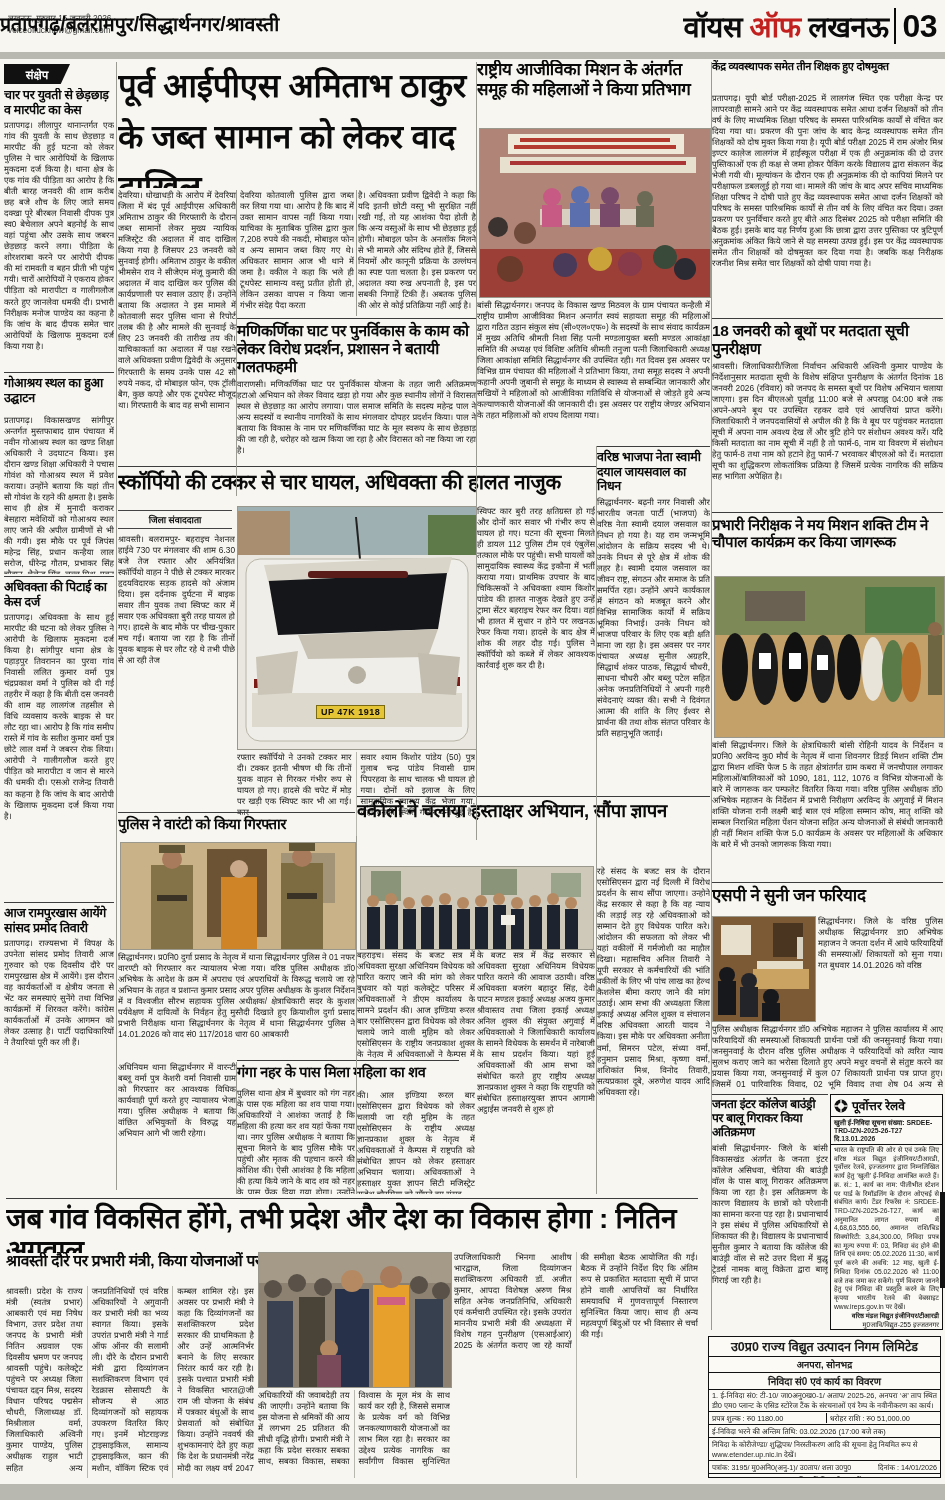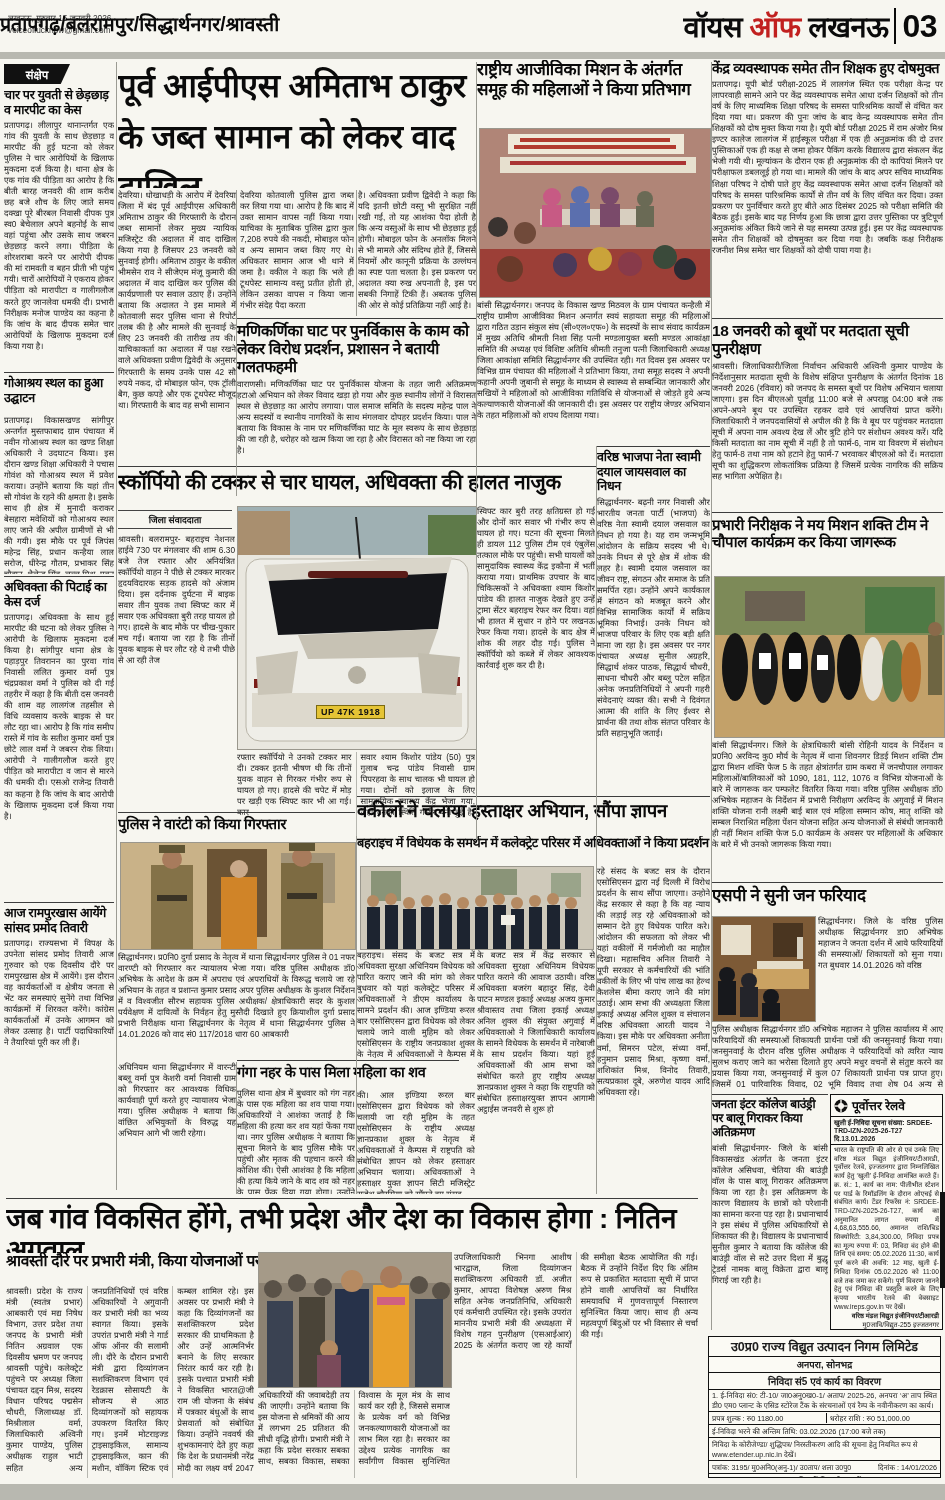--- a/index.html
+++ b/index.html
@@ -116,21 +116,21 @@
         <circle cx="85" cy="136" r="12" fill="#4a3a5a"></circle>
       <circle cx="30" cy="140" r="13" fill="#6a3a2a"></circle>
         <circle cx="205" cy="140" r="11" fill="#2a2a33"></circle>
     </svg>
   </figure>
   <div class="blk" style="left:477px;top:300px;width:233px;height:164px">
     <p class="jbody">बांसी सिद्धार्थनगर। जनपद के विकास खण्ड मिठवल के ग्राम पंचायत कन्हैली में राष्ट्रीय ग्रामीण आजीविका मिशन अन्तर्गत स्वयं सहायता समूह की महिलाओं द्वारा गठित उड़ान संकुल संघ (सी०एल०एफ०) के सदस्यों के साथ संवाद कार्यक्रम में मुख्य अतिथि श्रीमती निशा सिंह पत्नी मण्डलायुक्त बस्ती मण्डल आकांक्षा समिति की अध्यक्ष एवं विशिष्ट अतिथि श्रीमती तनुजा पत्नी जिलाधिकारी अध्यक्ष जिला आकांक्षा समिति सिद्धार्थनगर की उपस्थित रही। गत दिवस इस अवसर पर विभिन्न ग्राम पंचायत की महिलाओं ने प्रतिभाग किया, तथा समूह सदस्य ने अपनी कहानी अपनी जुबानी से समूह के माध्यम से स्वास्थ्य से सम्बन्धित जानकारी और सखियों ने महिलाओं को आजीविका गतिविधि से योजनाओं से जोड़ते हुये अन्य कल्याणकारी योजनाओं की जानकारी दी। इस अवसर पर राष्ट्रीय जेण्डर अभियान के तहत महिलाओं को शपथ दिलाया गया।</p>
   </div>
 
   <section class="blk" style="left:712px;top:60px;width:231px;height:256px">
-    <h2 class="hl" style="font-size:14px;margin-bottom:3px">केंद्र व्यवस्थापक समेत तीन शिक्षक हुए दोषमुक्त</h2>
+    <h2 class="hl" style="font-size:11px;margin-bottom:20px">केंद्र व्यवस्थापक समेत तीन शिक्षक हुए दोषमुक्त</h2>
     <p class="jbody">प्रतापगढ़। यूपी बोर्ड परीक्षा-2025 में लालगंज स्थित एक परीक्षा केन्द्र पर लापरवाही सामने आने पर केंद्र व्यवस्थापक समेत आधा दर्जन शिक्षकों को तीन वर्ष के लिए माध्यमिक शिक्षा परिषद के समस्त पारिश्रमिक कार्यों से वंचित कर दिया गया था। प्रकरण की पुनः जांच के बाद केन्द्र व्यवस्थापक समेत तीन शिक्षकों को दोष मुक्त किया गया है। यूपी बोर्ड परीक्षा 2025 में राम अंजोर मिश्र इण्टर काले़ज लालगंज में हाईस्कूल परीक्षा में एक ही अनुक्रमांक की दो उत्तर पुस्तिकाओं एक ही कक्ष से जमा होकर पैकिंग करके विद्यालय द्वारा संकलन केंद्र भेजी गयी थी। मूल्यांकन के दौरान एक ही अनुक्रमांक की दो कापियां मिलने पर परीक्षाफल डबललूई हो गया था। मामले की जांच के बाद अपर सचिव माध्यमिक शिक्षा परिषद ने दोषी पाते हुए केंद्र व्यवस्थापक समेत आधा दर्जन शिक्षकों को परिषद के समस्त पारिश्रमिक कार्यों से तीन वर्ष के लिए वंचित कर दिया। उक्त प्रकरण पर पुनर्विचार करते हुए बीते आठ दिसंबर 2025 को परीक्षा समिति की बैठक हुई। इसके बाद यह निर्णय हुआ कि छात्रा द्वारा उत्तर पुस्तिका पर त्रुटिपूर्ण अनुक्रमांक अंकित किये जाने से यह समस्या उत्पन्न हुई। इस पर केंद्र व्यवस्थापक समेत तीन शिक्षकों को दोषमुक्त कर दिया गया है। जबकि कक्ष निरीक्षक रजनीश मिश्र समेत चार शिक्षकों को दोषी पाया गया है।</p>
   </section>
   <section class="blk" style="left:712px;top:318px;width:231px;height:194px">
     <h2 class="hl rt" style="font-size:15.5px;margin-bottom:3px">18 जनवरी को बूथों पर मतदाता सूची पुनरीक्षण</h2>
     <p class="jbody">श्रावस्ती। जिलाधिकारी/जिला निर्वाचन अधिकारी अश्विनी कुमार पाण्डेय के निर्देशानुसार मतदाता सूची के विशेष संक्षिप्त पुनरीक्षण के अंतर्गत दिनांक 18 जनवरी 2026 (रविवार) को जनपद के समस्त बूथों पर विशेष अभियान चलाया जाएगा। इस दिन बीएलओ पूर्वाह्न 11:00 बजे से अपराह्न 04:00 बजे तक अपने-अपने बूथ पर उपस्थित रहकर दावे एवं आपत्तियां प्राप्त करेंगे। जिलाधिकारी ने जनपदवासियों से अपील की है कि वे बूथ पर पहुंचकर मतदाता सूची में अपना नाम अवश्य देख लें और त्रुटि होने पर संशोधन अवश्य करें। यदि किसी मतदाता का नाम सूची में नहीं है तो फार्म-6, नाम या विवरण में संशोधन हेतु फार्म-8 तथा नाम को हटाने हेतु फार्म-7 भरवाकर बीएलओ को दें। मतदाता सूची का शुद्धिकरण लोकतांत्रिक प्रक्रिया है जिसमें प्रत्येक नागरिक की सक्रिय सह भागिता अपेक्षित है।</p>
   </section>
 
   <section class="blk" style="left:712px;top:512px;width:231px;height:62px">
     <h2 class="hl rt" style="font-size:15px">प्रभारी निरीक्षक ने मय मिशन शक्ति टीम ने चौपाल कार्यक्रम कर किया जागरूक</h2>
   </section>
@@ -222,23 +222,20 @@
   </figure>
   <div class="blk" style="left:118px;top:952px;width:237px;height:106px">
     <p class="jbody">सिद्धार्थनगर। प्र0नि0 दुर्गा प्रसाद के नेतृत्व में थाना सिद्धार्थनगर पुलिस ने 01 नफर वारण्टी को गिरफ्तार कर न्यायालय भेजा गया। वरिष्ठ पुलिस अधीक्षक डॉ0 अभिषेक के आदेश के क्रम में अपराध एवं अपराधियों के विरूद्ध चलाये जा रहे अभियान के तहत व प्रशान्त कुमार प्रसाद अपर पुलिस अधीक्षक के कुशल निर्देशन में व विश्वजीत सौरभ सहायक पुलिस अधीक्षक/ क्षेत्राधिकारी सदर के कुशल पर्यवेक्षण में दायित्वों के निर्वहन हेतु मुस्तैदी दिखाते हुए क्रियाशील दुर्गा प्रसाद प्रभारी निरीक्षक थाना सिद्धार्थनगर के नेतृत्व में थाना सिद्धार्थनगर पुलिस ने 14.01.2026 को वाद सं0 117/2018 धारा 60 आबकारी</p>
   </div>
   <div class="blk" style="left:118px;top:1062px;width:118px;height:130px">
     <p class="jbody">अधिनियम थाना सिद्धार्थनगर में वारन्टी बब्लू वर्मा पुत्र केशरी वर्मा निवासी ग्राम को गिरफ्तार कर आवश्यक विधिक कार्यवाही पूर्ण करते हुए न्यायालय भेजा गया। पुलिस अधीक्षक ने बताया कि वांछित अभियुक्तों के विरुद्ध यह अभियान आगे भी जारी रहेगा।</p>
   </div>
 
   <section class="blk" style="left:357px;top:796px;width:353px;height:38px">
     <h2 class="hl rt" style="font-size:18.5px">वकीलों ने चलाया हस्ताक्षर अभियान, सौंपा ज्ञापन</h2>
-  </section>
-  <section class="blk" style="left:357px;top:836px;width:353px;height:28px">
-    <h3 class="hl" style="font-size:12.8px">बहराइच में विधेयक के समर्थन में कलेक्ट्रेट परिसर में अधिवक्ताओं ने किया प्रदर्शन</h3>
   </section>
   <figure class="blk photo" style="left:360px;top:866px;width:232px;height:82px;margin:0">
     <svg viewBox="0 0 232 82">
       <rect width="232" height="82" fill="#cfc9ba"></rect>
       <rect x="10" y="4" width="30" height="30" fill="#8a9478"></rect>
         <rect x="120" y="2" width="36" height="26" fill="#8a9478"></rect>
         <rect x="190" y="6" width="30" height="24" fill="#9aa48a"></rect>
       <g fill="#1d2430">
         <rect x="6" y="40" width="13" height="42"></rect>
           <rect x="24" y="38" width="13" height="44"></rect>
@@ -334,21 +331,21 @@
     <div class="adrow" style="font-weight:800;font-size:6.8px">खुली ई-निविदा सूचना संख्या: SRDEE-TRD-IZN-2025-26-T27 दि.13.01.2026</div>
     <p class="tiny adrow">भारत के राष्ट्रपति की ओर से एवं उनके लिए वरिष्ठ मंडल विद्युत इंजीनियर/टीआरडी, पूर्वोत्तर रेलवे, इज्जतनगर द्वारा निम्नलिखित कार्य हेतु ‘खुली’ ई-निविदा आमंत्रित करते हैं। क्र. सं.: 1, कार्य का नाम: पीलीभीत स्टेशन पर यार्ड के रिमॉडलिंग के दौरान ओएचई से संबंधित कार्य। टेंडर रिफरेंस नं: SRDEE-TRD-IZN-2025-26-T27, कार्य का अनुमानित लागत रुपया में 4,68,63,555.66, अमानत राशि/बिड सिक्योरिटी: 3,84,300.00, निविदा प्रपत्र का मूल्य रुपया में: 03, निविदा बंद होने की तिथि एवं समय: 05.02.2026 11:30, कार्य पूर्ण करने की अवधि: 12 माह, खुली ई-निविदा दिनांक 05.02.2026 को 11:00 बजे तक जमा कर सकेंगे। पूर्ण विवरण जानने हेतु एवं निविदा की प्रस्तुति करने के लिए कृपया भारतीय रेलवे की वेबसाइट www.ireps.gov.in पर देखें।</p>
     <div class="tiny" style="text-align:right;font-weight:800;padding:0 3px">वरिष्ठ मंडल विद्युत इंजीनियर/टीआरडी</div>
     <div class="tiny" style="text-align:right;padding:0 3px">मु0जावि/विद्युत-255       इज्जतनगर</div>
     <div class="adrow" style="font-weight:900;font-size:7.6px;text-align:center">ट्रेनों में बीड़ी/सिगरेट न पियें</div>
   </aside>
 
   <aside class="blk adbox" style="left:708px;top:1336px;width:233px;height:142px">
     <div style="font-weight:900;font-size:12.5px;text-align:center;padding:1px 2px">उ0प्र0 राज्य विद्युत उत्पादन निगम लिमिटेड</div>
     <div class="adrow" style="text-align:center;font-size:9.5px;font-weight:700">अनपरा, सोनभद्र</div>
-    <div class="adrow" style="text-align:center;font-size:10px;font-weight:800">निविदा सं5 एवं कार्य का विवरण</div>
+    <div class="adrow" style="text-align:center;font-size:10px;font-weight:800">निविदा सं0 एवं कार्य का विवरण</div>
     <p class="tiny adrow" style="font-size:7.4px">1. ई-निविदा सं0: टी-10/ जा0अनु0ख0-1/ अताप/ 2025-26, अनपरा ‘अ’ ताप स्थित डी0 एम0 प्लान्ट के एसिड स्टोरेज टैंक के संरचनाओं एवं रैम्प के नवीनीकरण का कार्य।</p>
     <div class="adrow" style="display:flex;font-size:7.4px">
       <span style="flex:1;border-right:1px solid #111;padding-right:7px">प्रपत्र शुल्क : रु0 1180.00</span>
       <span style="flex:1;padding-left:3px">धरोहर राशि : रु0 51,000.00</span>
     </div>
     <div class="adrow" style="font-size:7.4px">ई-निविदा भरने की अन्तिम तिथि: 03.02.2026 (17:00 बजे तक)</div>
     <div class="adrow" style="font-size:7.2px">निविदा के कोरीजेण्डा/ शुद्धिपत्र/ निरस्तीकरण आदि की सूचना हेतु नियमित रूप से www.etender.up.nic.in देखें।</div>
     <div class="adrow" style="display:flex;justify-content:space-between;font-size:7.2px">
       <span>पत्रांक: 3195/ मु0अनि0(अनु-1)/ उ0ताप/ शला उ0पु0</span>
       <span>दिनांक : 14/01/2026</span>

